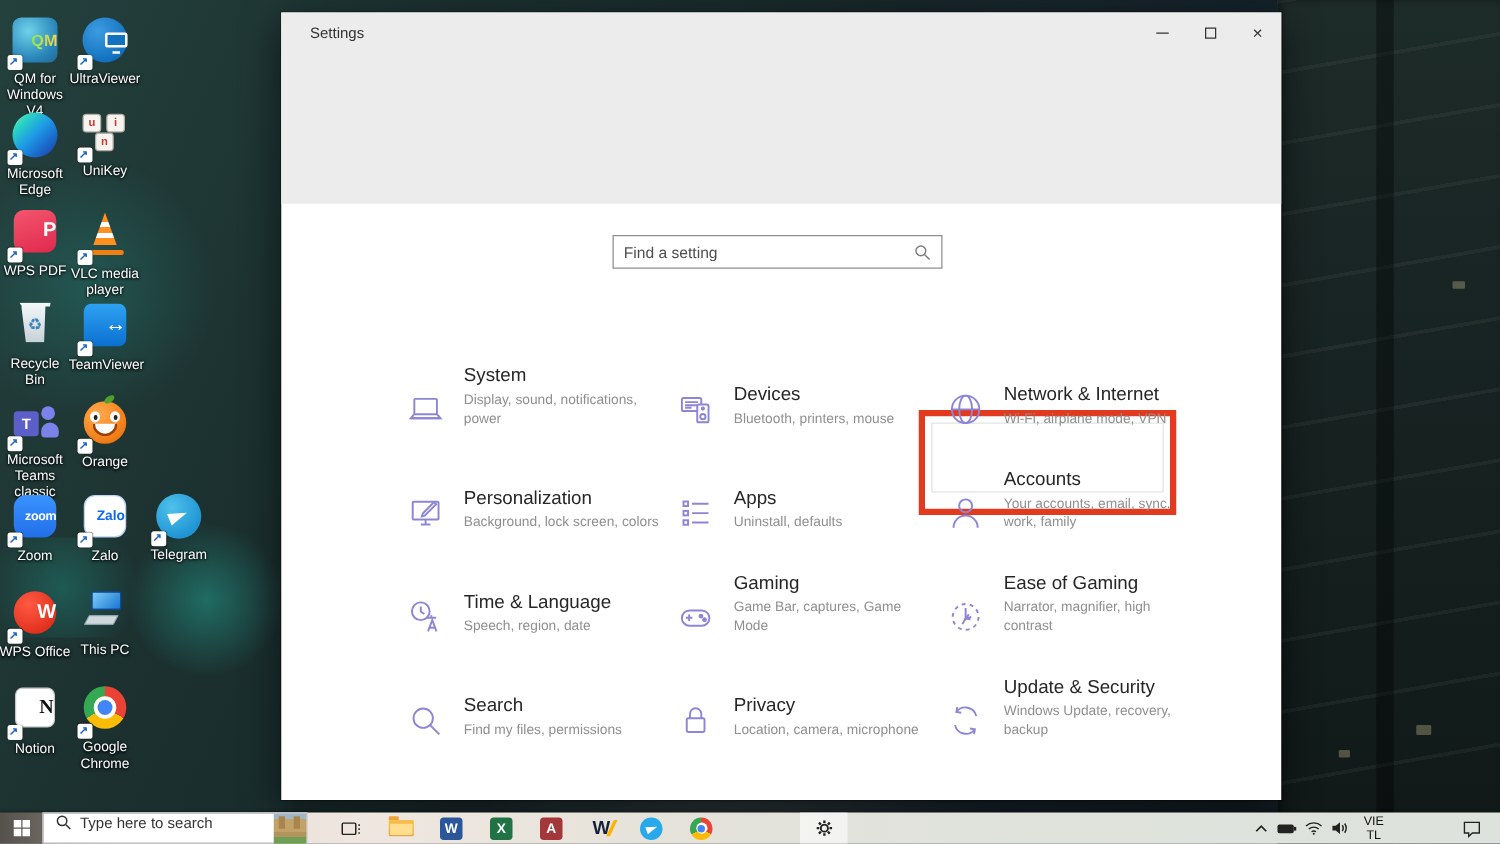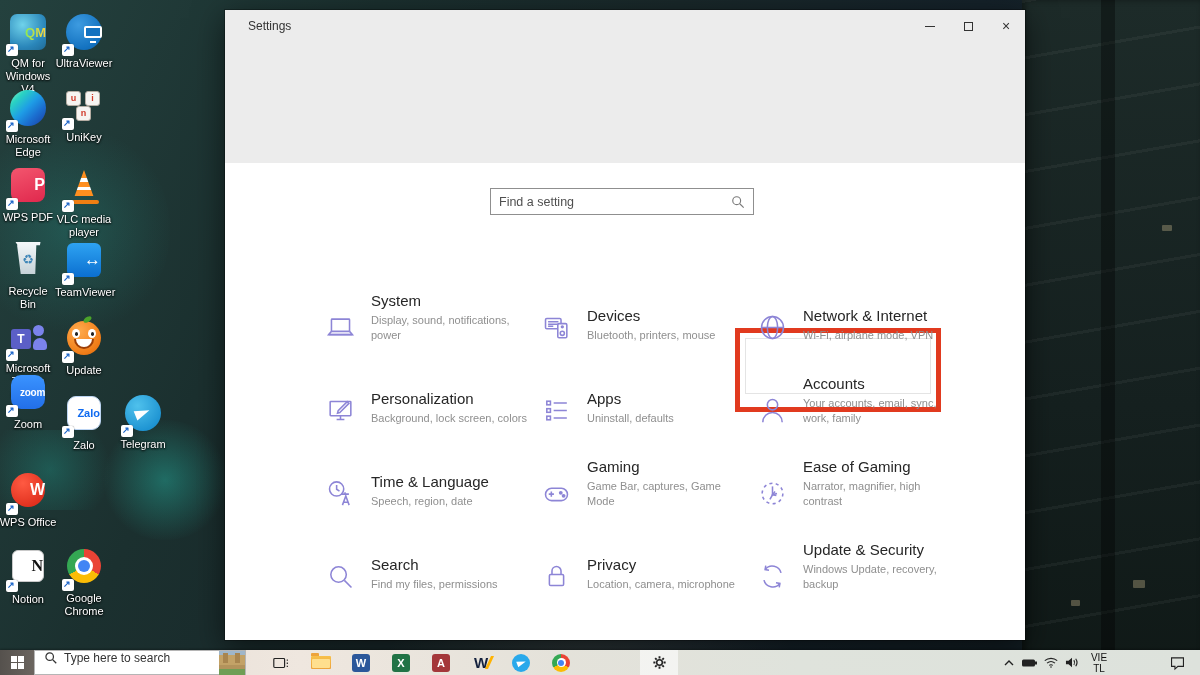--- a/index.html
+++ b/index.html
@@ -259,23 +259,23 @@
   <div class="dcell" style="left:55px;top:317px;">
     <div class="dart">
         <div class="i-orange">
           <div class="or-leaf"></div>
           <span class="or-eye" style="left:5px;"></span>
           <span class="or-eye" style="right:5px;"></span>
           <div class="or-mouth"></div>
         </div>
         <span class="sc"></span>
       </div>
-    <div class="dlabel">Update</div>
-  </div>
-  <div class="dcell" style="left:-1px;top:372px;">
+    <div class="dlabel">Orange</div>
+  </div>
+  <div class="dcell" style="left:-1px;top:393px;">
     <div class="dart">
         <div class="i-zoom cc">
           <span>zoom</span>
         </div>
         <span class="sc"></span>
       </div>
     <div class="dlabel">Zoom</div>
   </div>
   <div class="dcell" style="left:55px;top:393px;">
     <div class="dart">
@@ -296,20 +296,29 @@
     <div class="dlabel">Telegram</div>
   </div>
   <div class="dcell" style="left:-1px;top:470px;">
     <div class="dart">
         <div class="i-wpso cc">
           <span>W</span>
         </div>
         <span class="sc"></span>
       </div>
     <div class="dlabel">WPS Office</div>
+  </div>
+  <div class="dcell" style="left:55px;top:470px;">
+    <div class="dart">
+        <div class="i-pc">
+          <div class="pc-screen"></div>
+          <div class="pc-kbd"></div>
+        </div>
+      </div>
+    <div class="dlabel">This PC</div>
   </div>
   <div class="dcell" style="left:-1px;top:546px;">
     <div class="dart">
         <div class="i-notion cc">
           <span>N</span>
         </div>
         <span class="sc"></span>
       </div>
     <div class="dlabel">Notion</div>
   </div>

